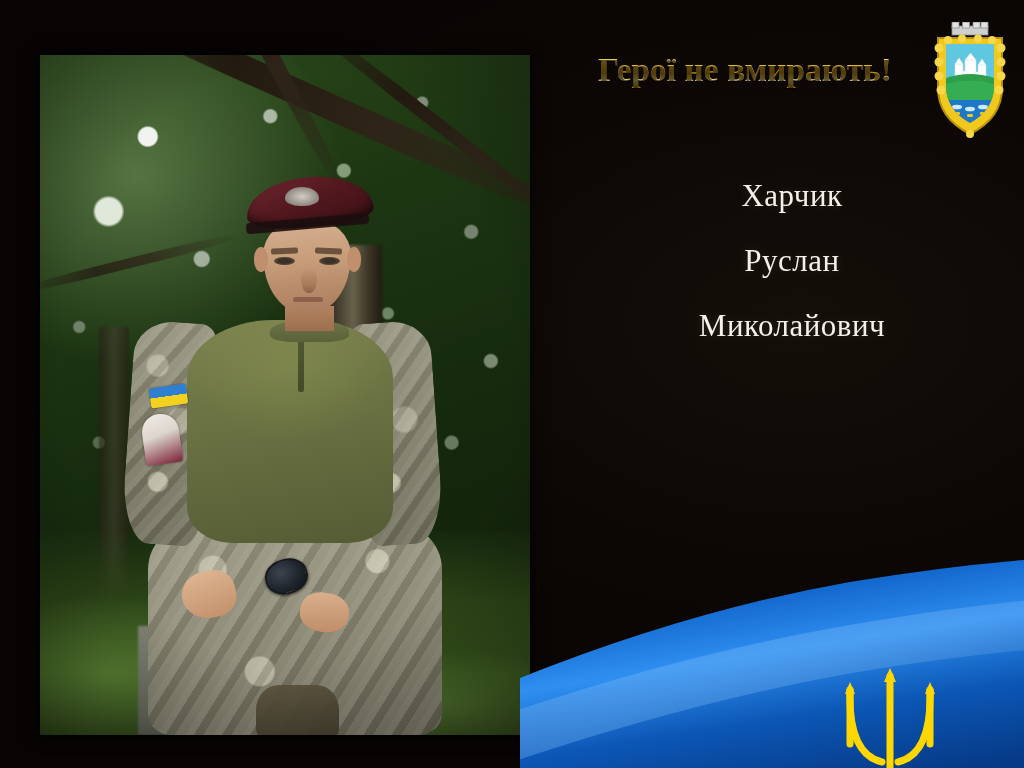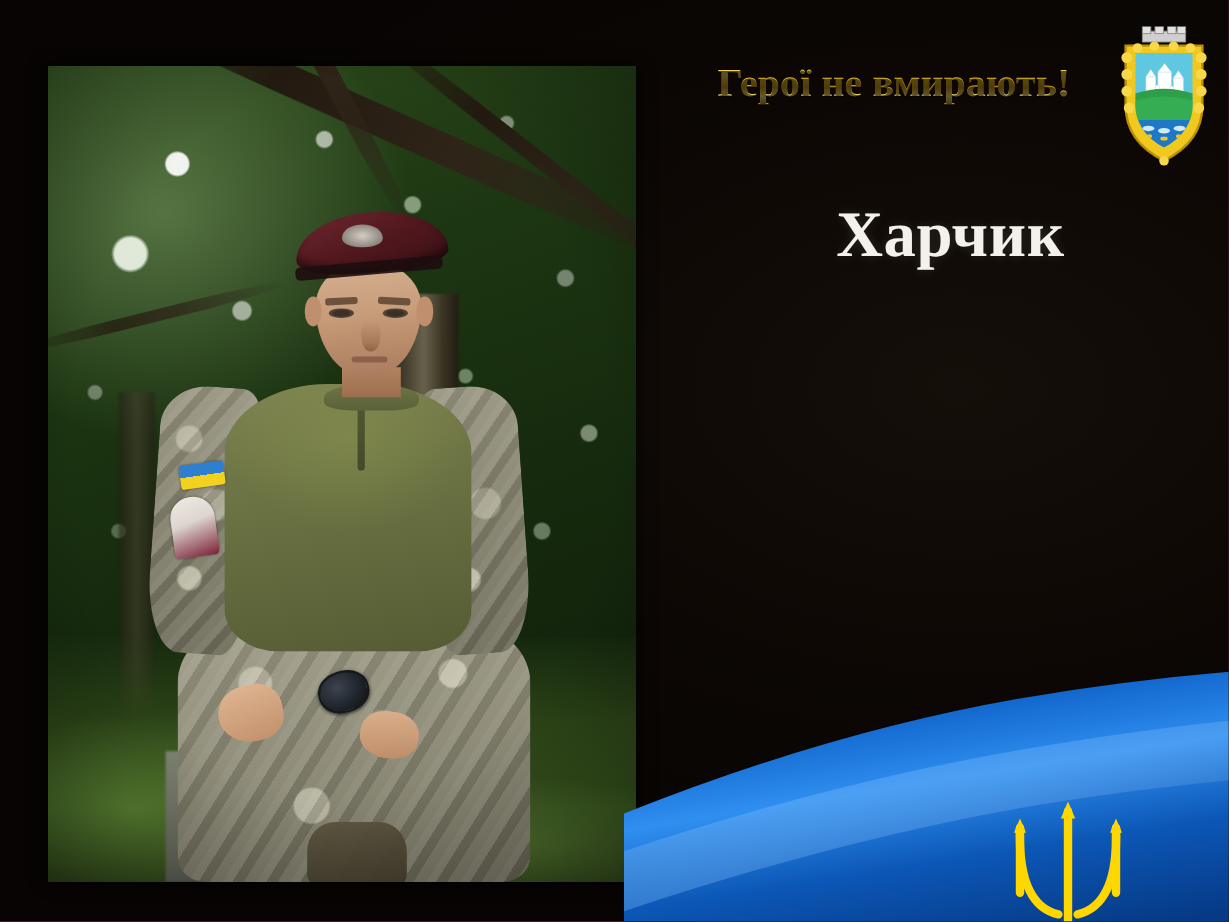--- a/index.html
+++ b/index.html
@@ -9,21 +9,21 @@
   }
   body {
     font-family: "Liberation Serif", "DejaVu Serif", serif;
   }
 
   #poster {
     position: relative;
     width: 1024px;
     height: 768px;
     overflow: hidden;
-    background: #ec4899;
+    background: #404040;
   }
 
   
   .bg-base {
     position: absolute;
     inset: 0;
     background:
       radial-gradient(ellipse 70% 60% at 78% 42%, #150f0a 0%, #0c0704 55%, #070403 100%),
       linear-gradient(180deg, #0e0906 0%, #0a0604 60%, #070403 100%);
   }
@@ -339,26 +339,25 @@
   .name-block {
     position: absolute;
     left: 560px;
     top: 163px;
     width: 464px;
     text-align: center;
     color: #f4f1ea;
   }
   .name-line {
     font-family: "Liberation Serif", "DejaVu Serif", serif;
-    font-size: 54px;
+    font-size: 31px;
     line-height: 65px;
     letter-spacing: 0.5px;
     white-space: nowrap;
     text-shadow: 0 0 10px rgba(255,255,255,0.12);
-    font-weight: bold;
   }
   .name-line.years { letter-spacing: 1px; }
 
   
   .ribbon {
     position: absolute;
     left: 520px;
     bottom: -40px;
     width: 560px;
     height: 260px;
@@ -480,20 +479,22 @@
           <rect x="26" y="90" width="6" height="3" rx="1.2"></rect>
           <rect x="39" y="92" width="6" height="3" rx="1.2"></rect>
           <rect x="52" y="90" width="6" height="3" rx="1.2"></rect>
         </g>
       </g>
     </svg>
   </div>
 
   <div class="name-block">
     <div class="name-line">Харчик</div>
+    <div class="name-line">Руслан</div>
+    <div class="name-line">Миколайович</div>
   </div>
 
   <div class="ribbon">
     <svg viewBox="0 0 560 260" width="560" height="260" aria-hidden="true">
       <defs>
         <linearGradient id="ribGrad" x1="0" y1="0" x2="0.35" y2="1">
           <stop offset="0%" stop-color="#062f6e"></stop>
           <stop offset="22%" stop-color="#0b5cc4"></stop>
           <stop offset="48%" stop-color="#2f8ff0"></stop>
           <stop offset="72%" stop-color="#0c57b6"></stop>

